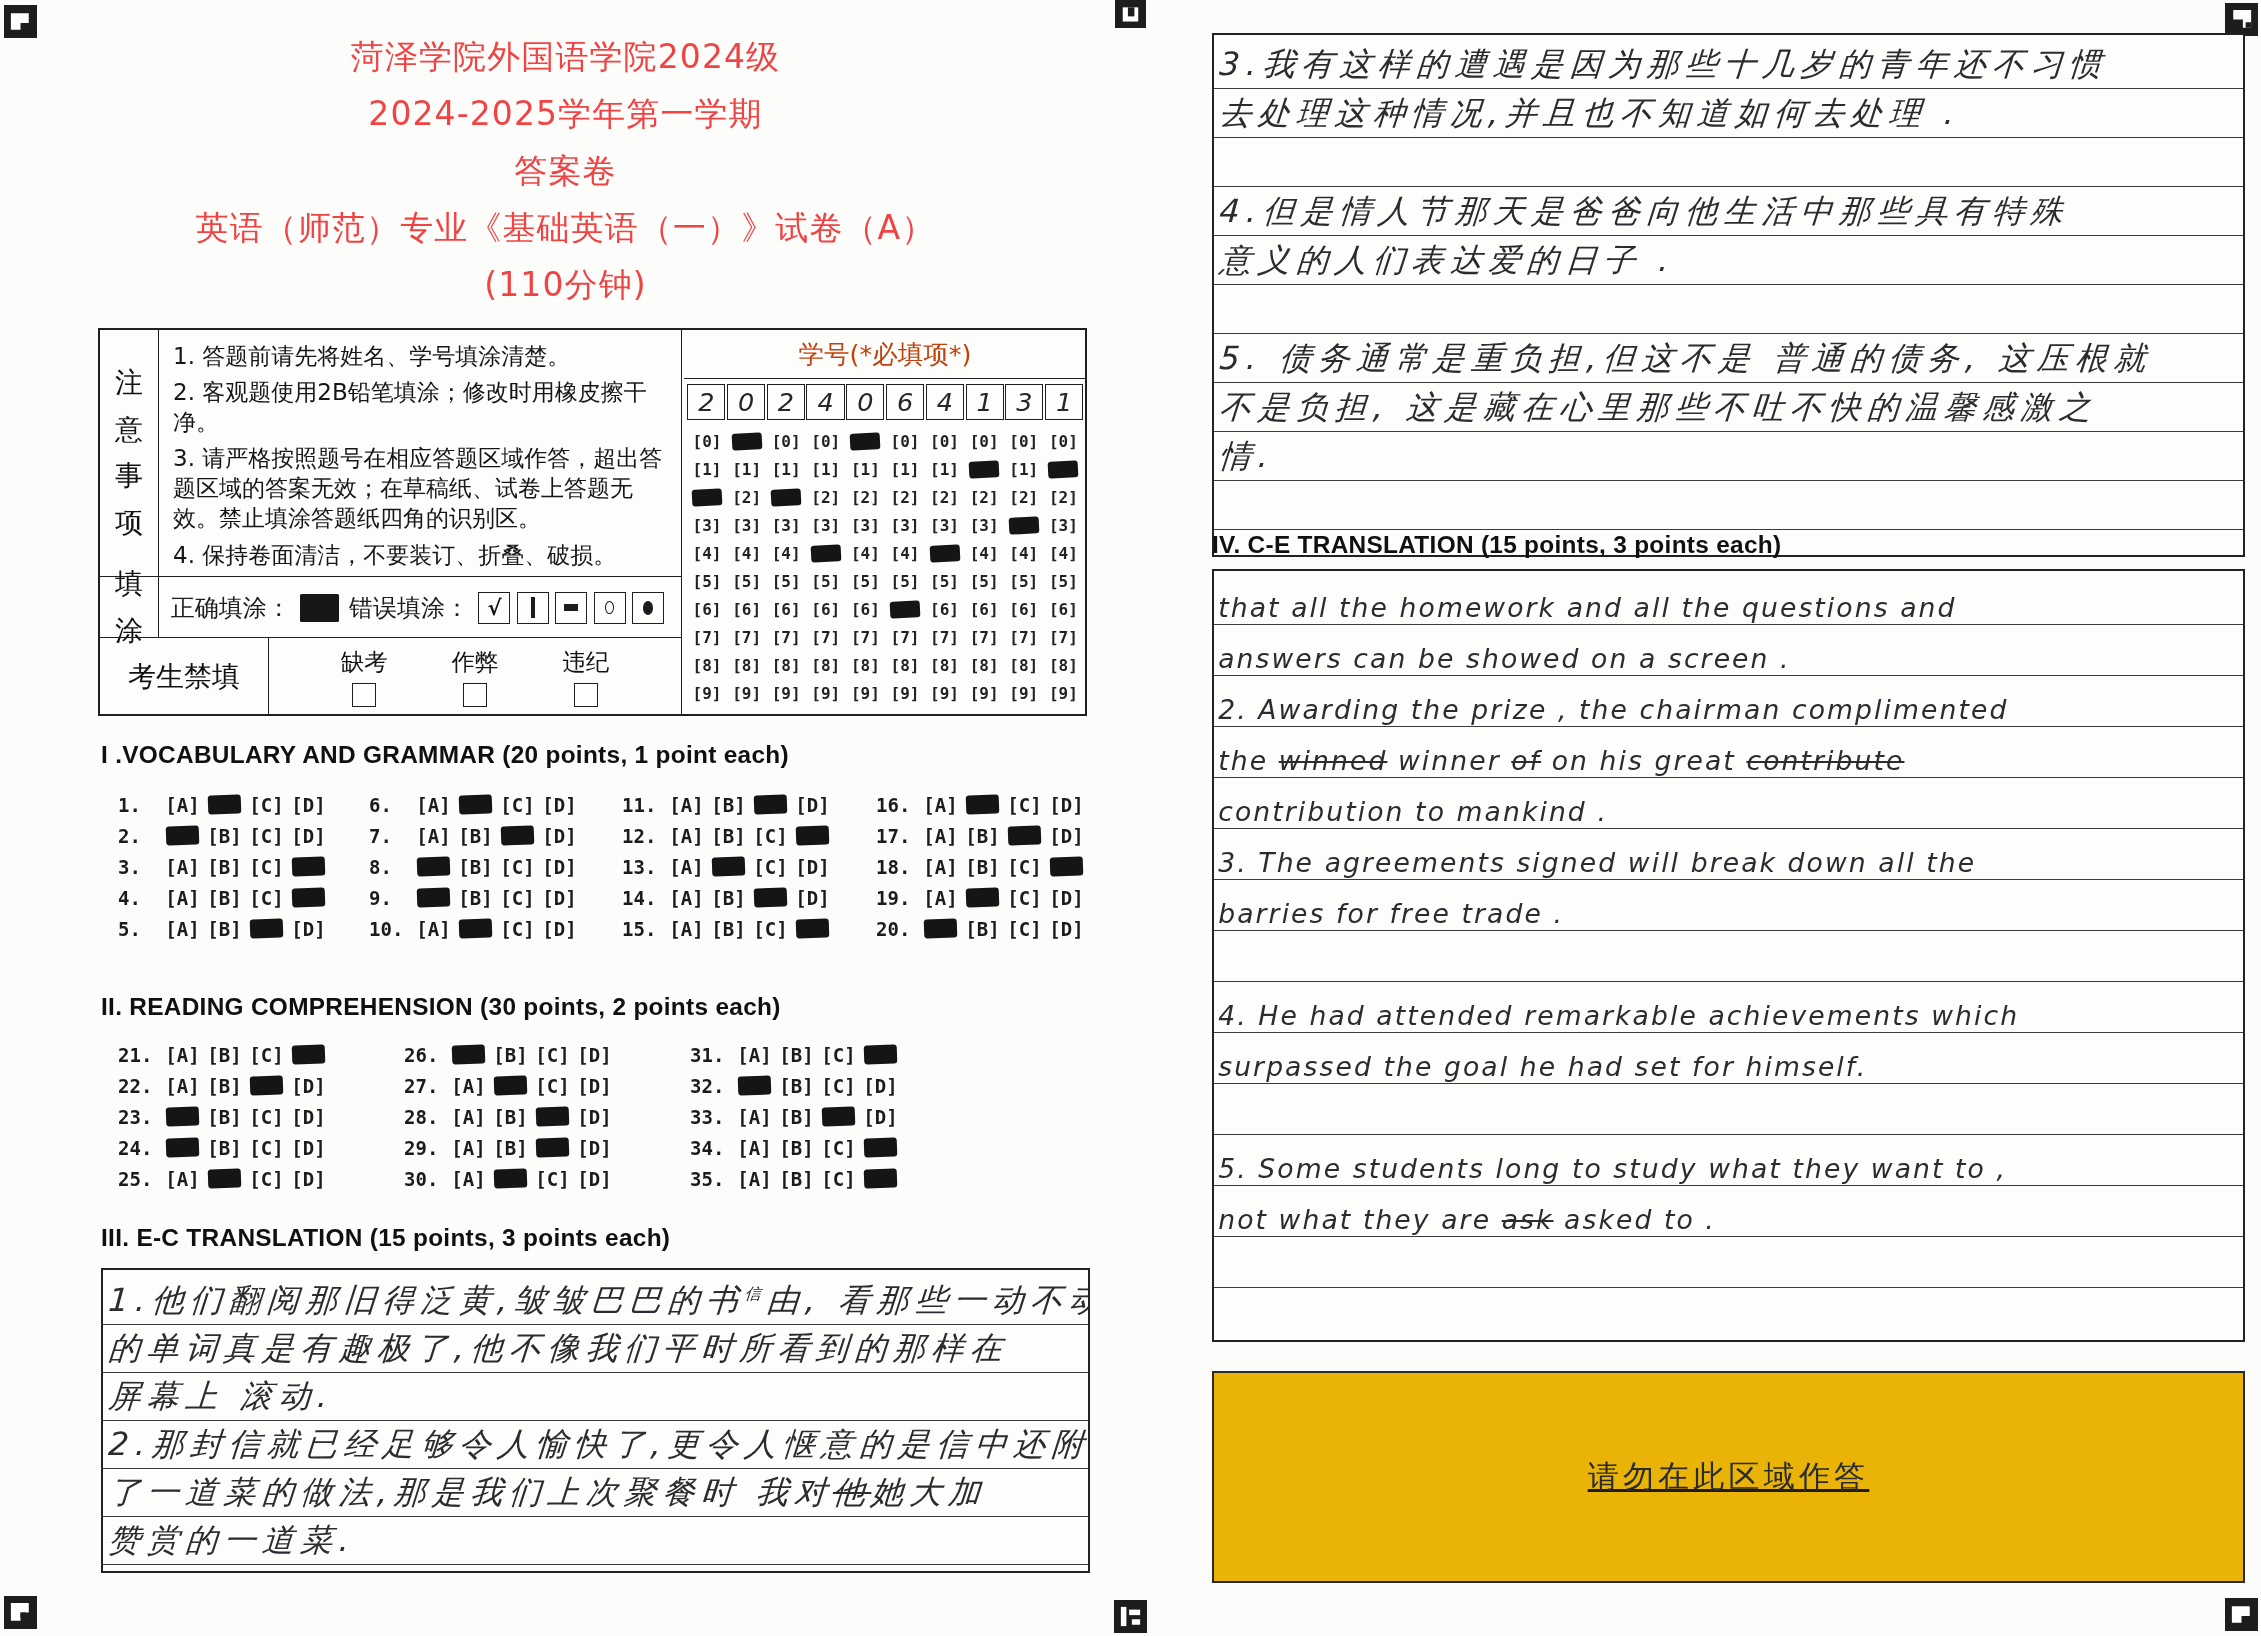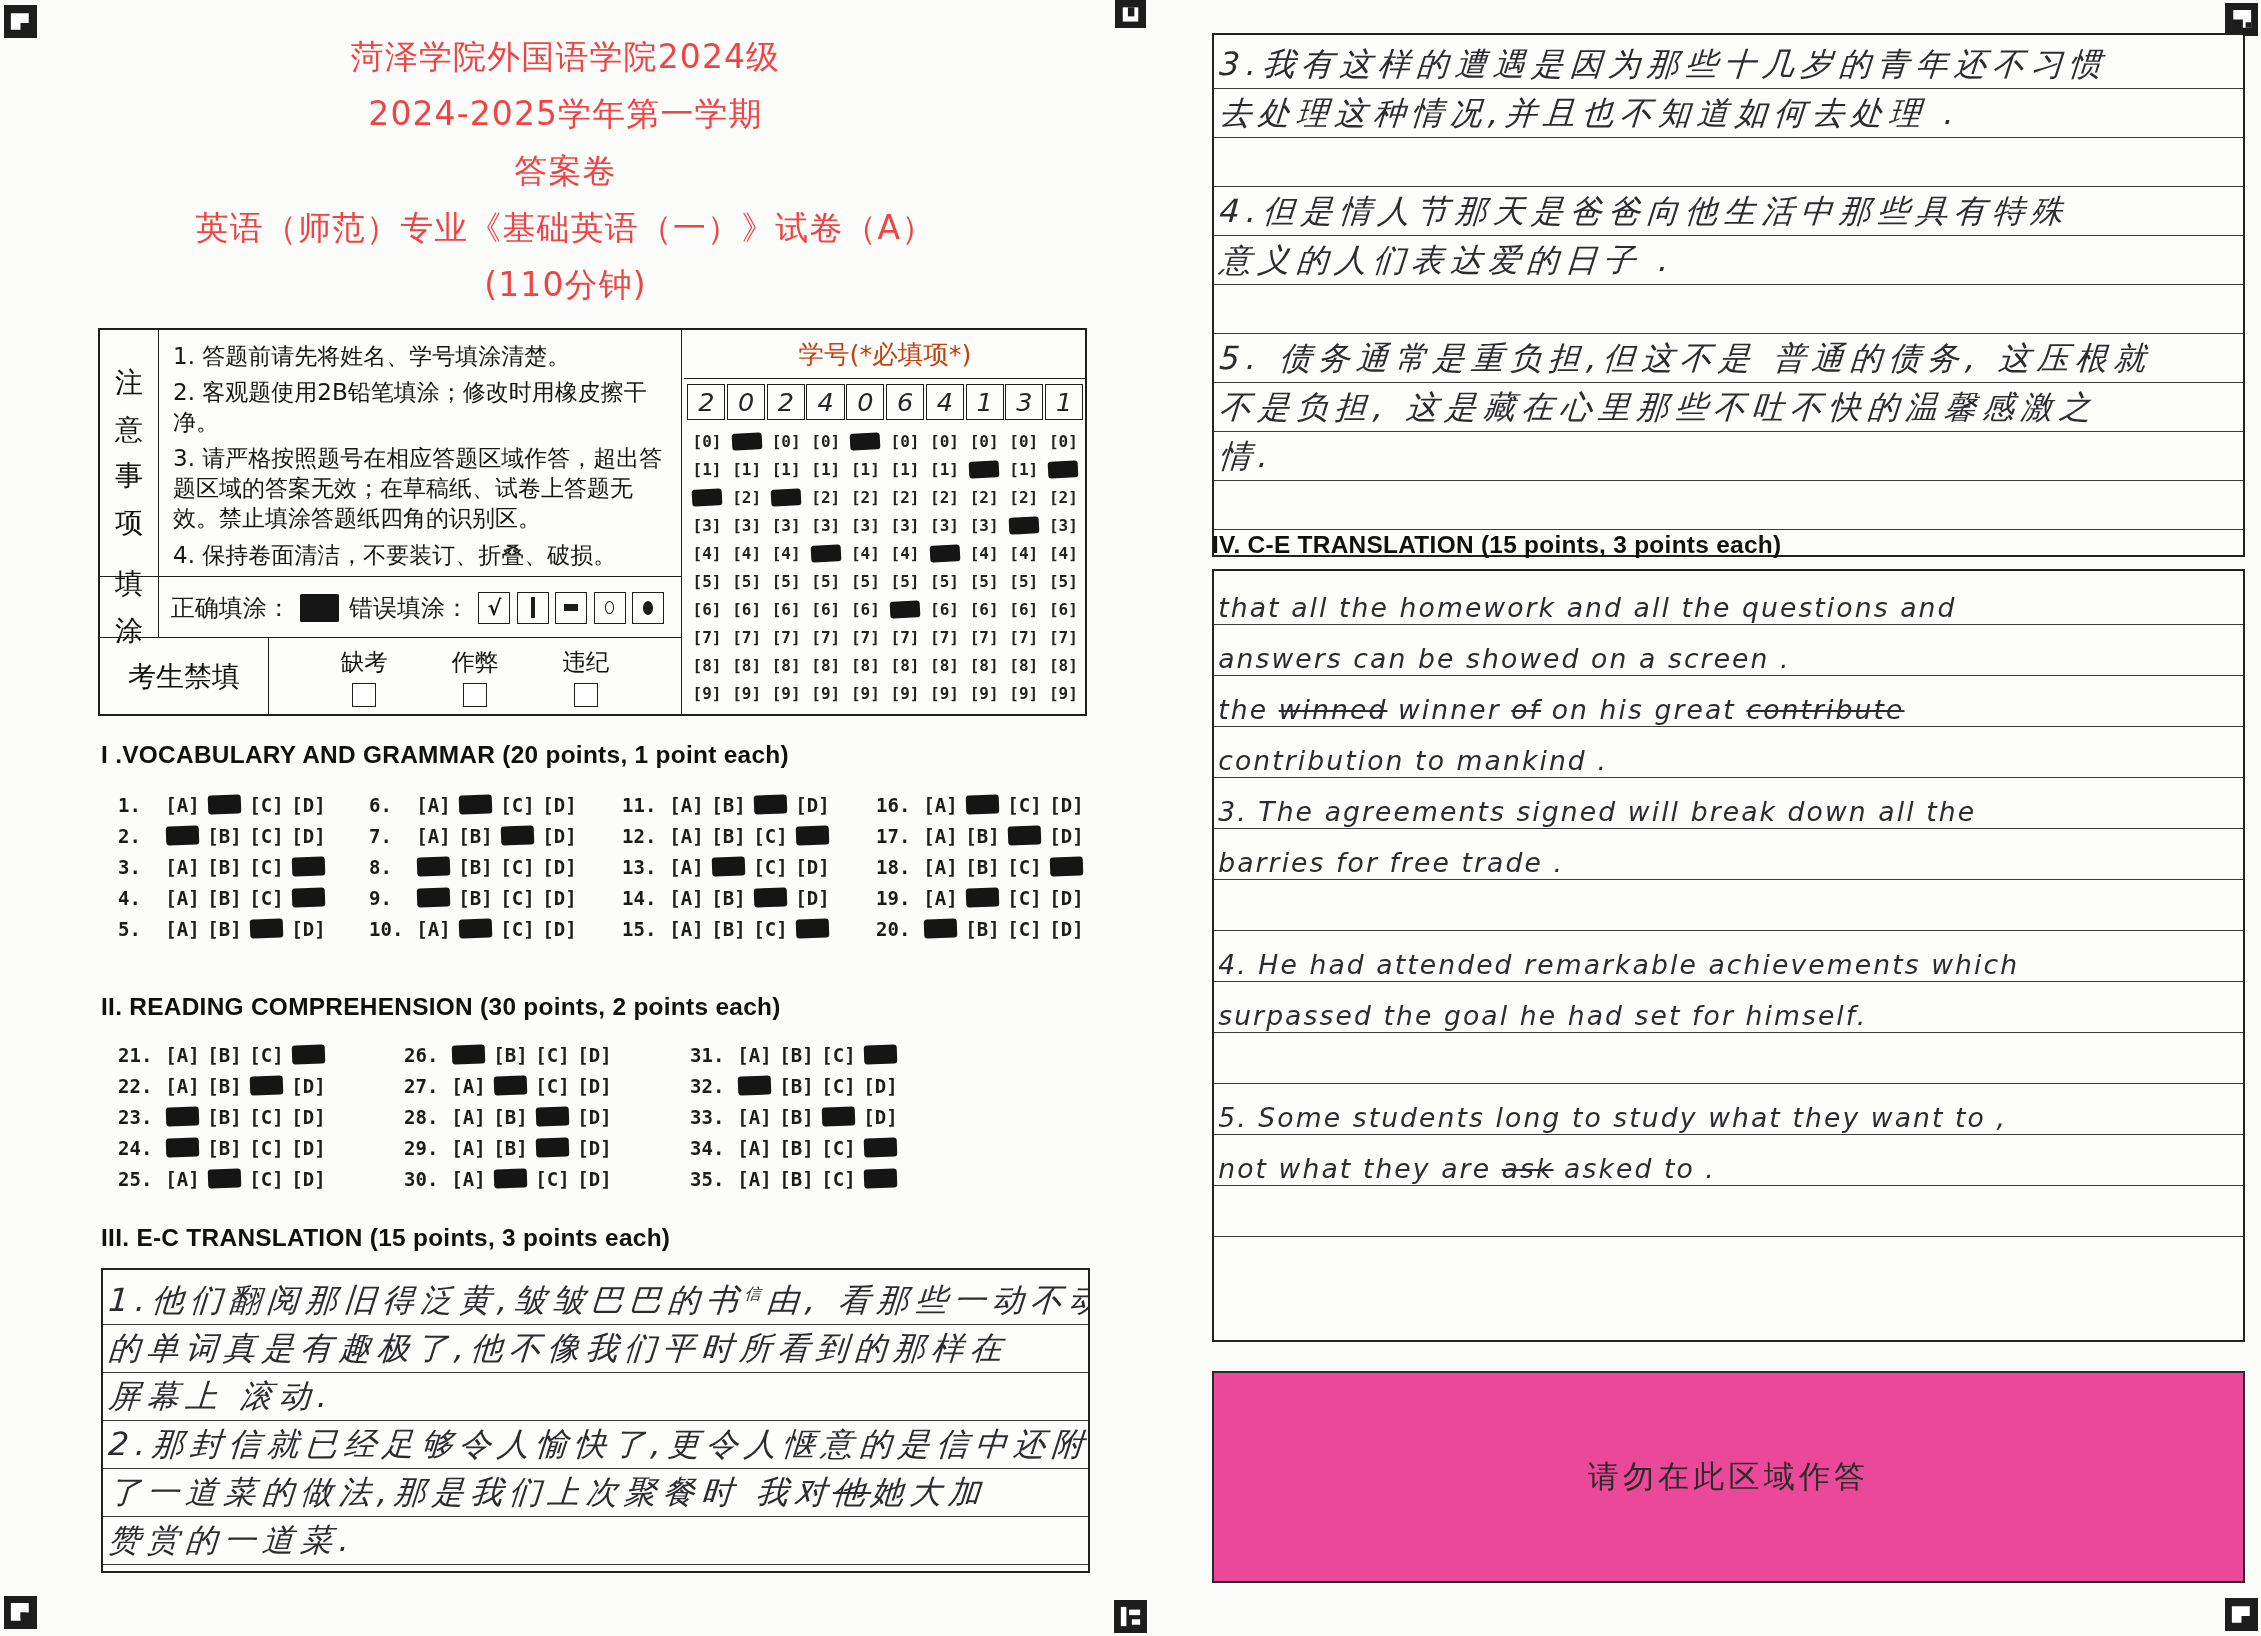--- a/index.html
+++ b/index.html
@@ -75,21 +75,21 @@
   #ec-box{padding-top:5.3px;}
   #ce-box{padding-top:3.2px;}
   .hand-text{white-space:nowrap;}
   .hand-cjk{font-style:italic;font-size:32px;letter-spacing:6.4px;color:#2c2c30;transform:skewX(-4deg);transform-origin:left bottom;}
   .hand-en{font-style:italic;font-size:26.6px;letter-spacing:2.1px;color:#2c2c30;}
   .struck{text-decoration:line-through;text-decoration-thickness:2.1px;}
   .sup{font-size:0.5em;vertical-align:super;}
 
   
   .no-answer-box{left:1212px;top:1371px;width:1033px;height:212px;border:2.1px solid #2a2a2a;box-sizing:border-box;
-    background:#ec4899;display:flex;align-items:center;justify-content:center;}
+    background:#eab308;display:flex;align-items:center;justify-content:center;text-decoration:underline;}
   .no-answer-text{font-size:31px;letter-spacing:4.2px;color:#2b2b2b;}
 </style>
 </head>
 <body>
 
 <div>
 
   <div class="marker" style="left:4.2px;top:5.3px;">
     <svg viewBox="0 0 24 24">
         <rect x="0" y="0" width="24" height="24" fill="#1d1d1d"></rect>
@@ -738,20 +738,23 @@
   <div class="abs sec-heading" style="left:1212px;top:531px;">IV. C-E TRANSLATION (15 points, 3 points each)</div>
   <div class="abs ans-box" id="ce-box" style="left:1212px;top:569px;width:1033px;height:773px;">
     <div>
         <div class="hand-slot">
           <div class="hand-text hand-en"><span>that all the homework and all the questions and</span></div>
         </div>
         <div class="hand-slot">
           <div class="hand-text hand-en"><span>answers can be showed on a screen .</span></div>
         </div>
         <div class="hand-slot">
+          <div class="hand-text hand-en"><span>2. Awarding the prize , the chairman complimented</span></div>
+        </div>
+        <div class="hand-slot">
           <div class="hand-text hand-en"><span>the </span><span class="struck">winned</span><span> winner </span><span class="struck">of</span><span> on his great </span><span class="struck">contribute</span></div>
         </div>
         <div class="hand-slot">
           <div class="hand-text hand-en"><span>contribution to mankind .</span></div>
         </div>
         <div class="hand-slot">
           <div class="hand-text hand-en"><span>3. The agreements signed will break down all the</span></div>
         </div>
         <div class="hand-slot">
           <div class="hand-text hand-en"><span>barries for free trade .</span></div>

